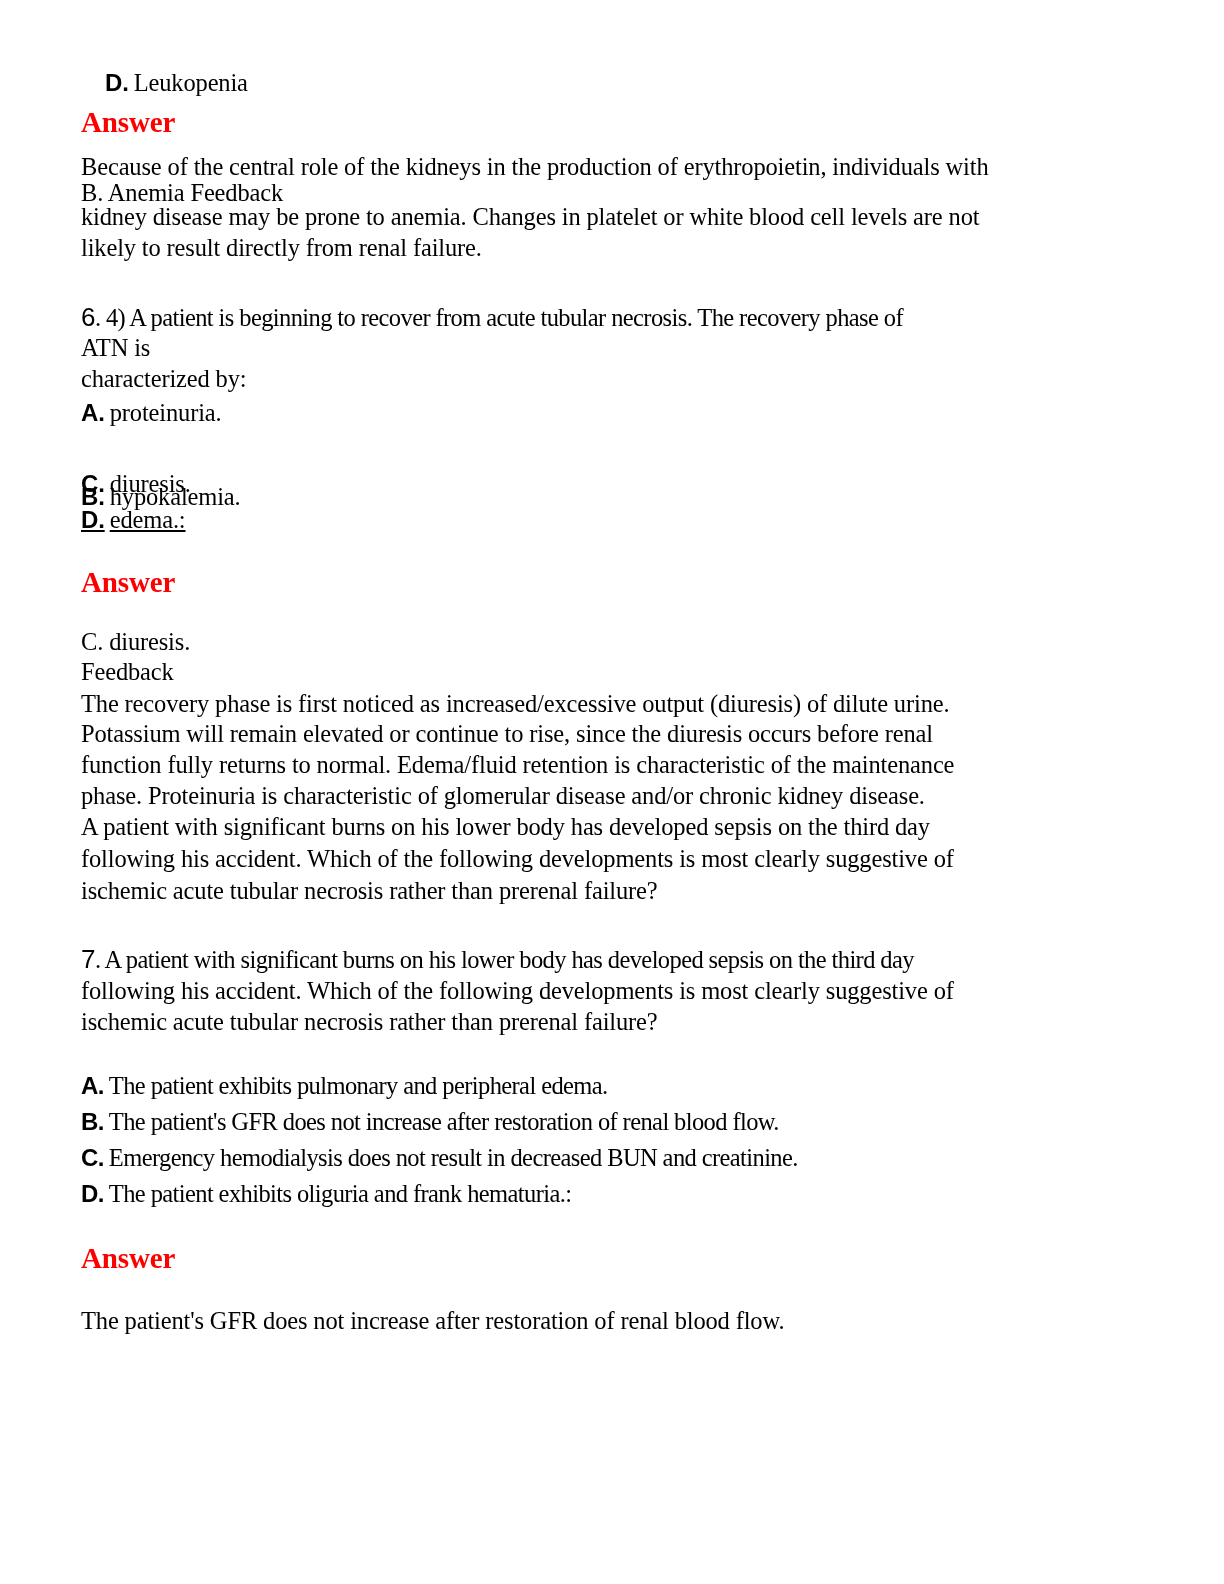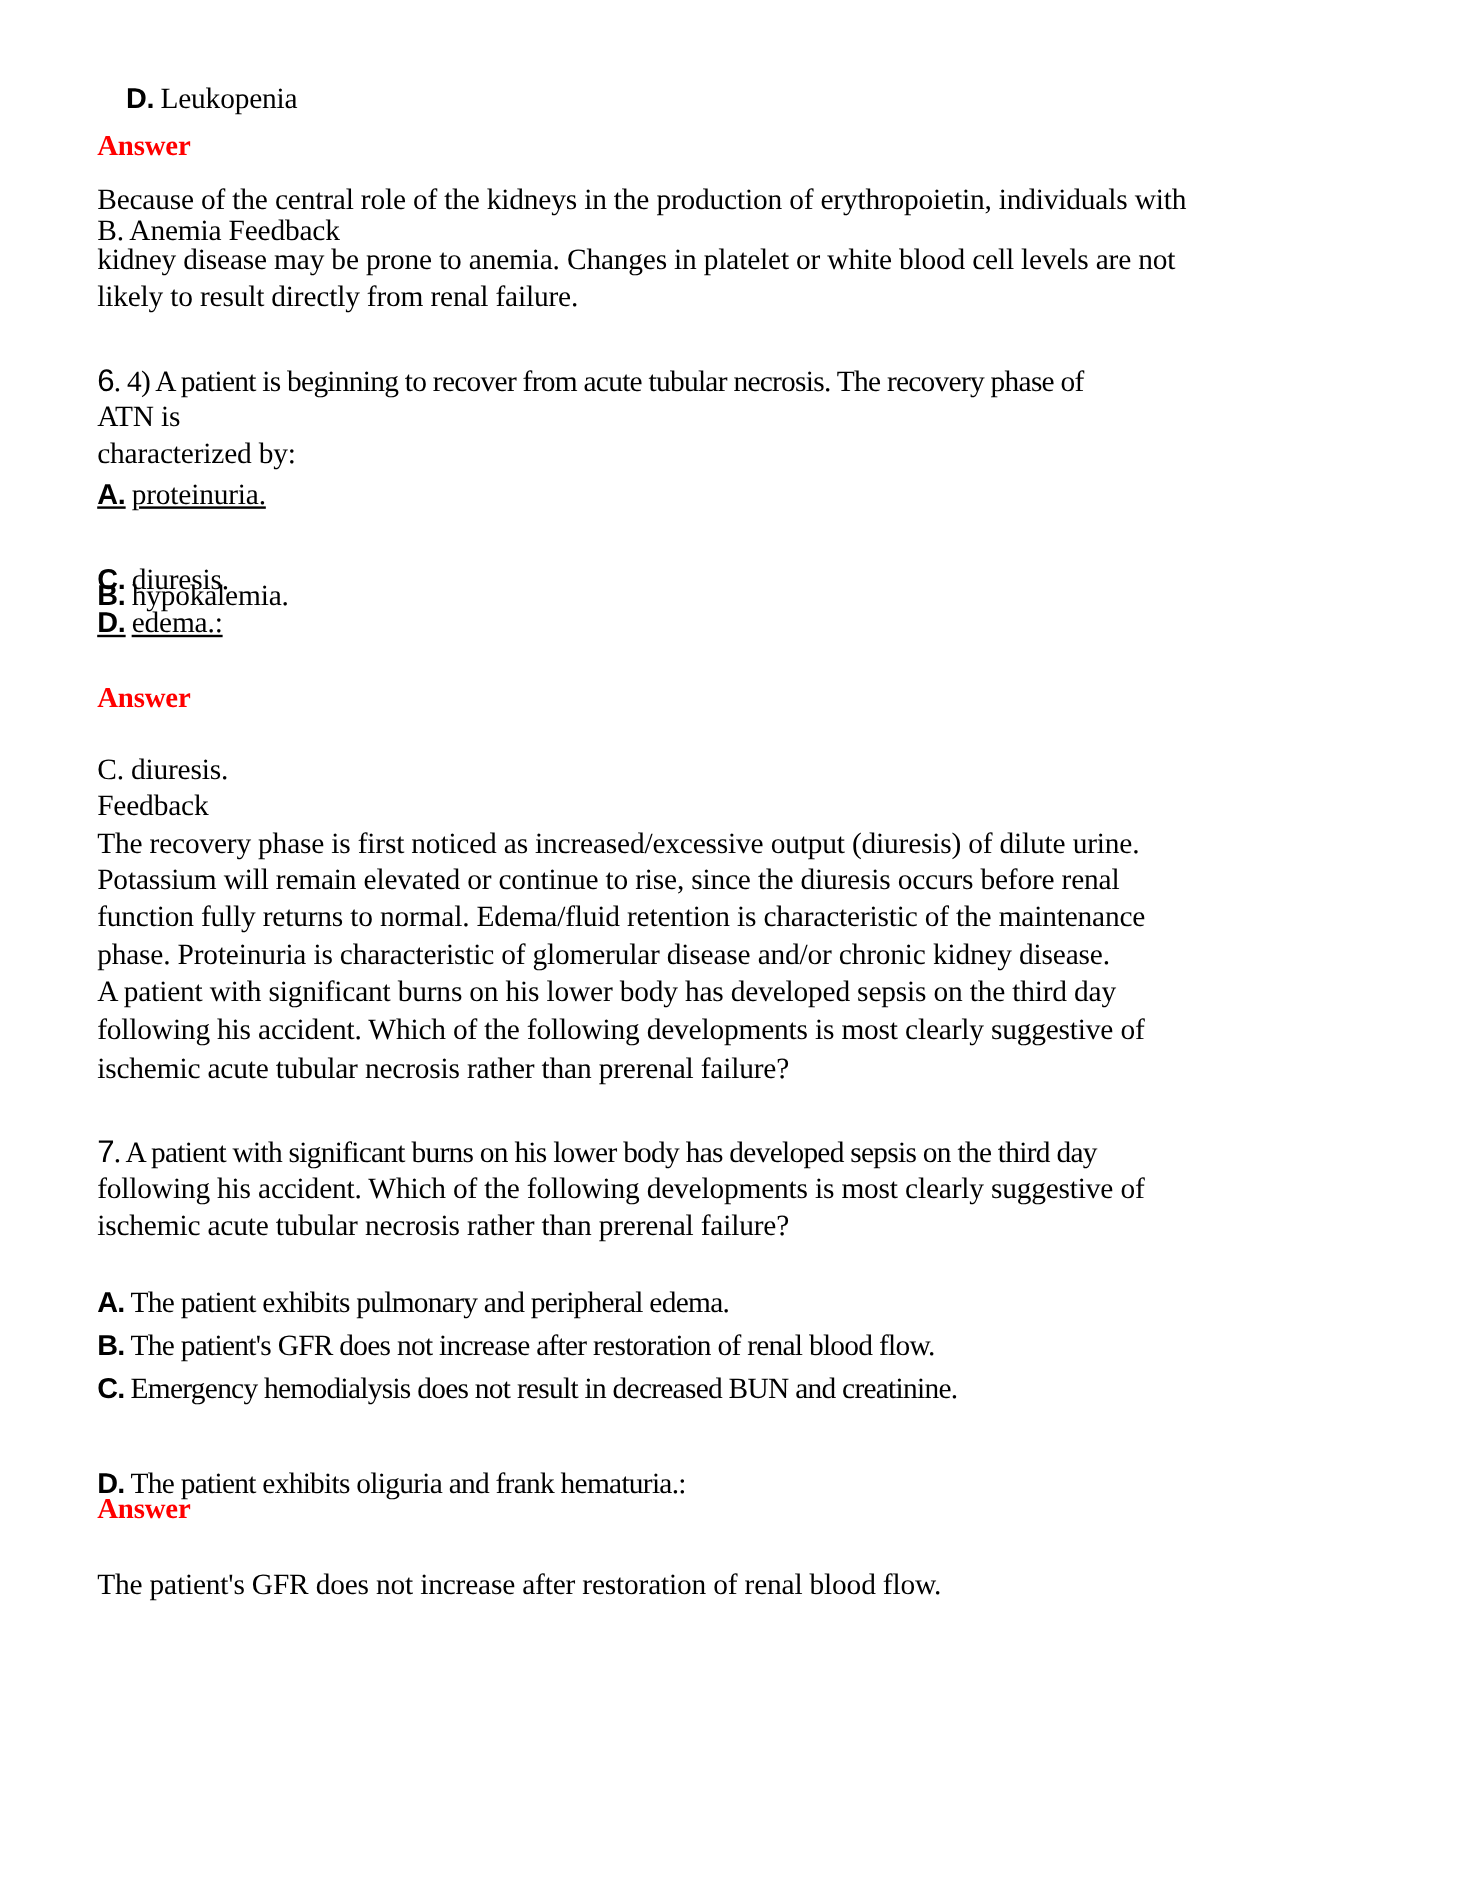--- a/index.html
+++ b/index.html
@@ -36,21 +36,21 @@
       margin-right: 5px;
     }
     .qnum {
       font-family: "Liberation Sans", "DejaVu Sans", sans-serif;
       font-weight: normal;
       font-size: 26px;
     }
     .answer-head {
       font-family: "Liberation Serif", "DejaVu Serif", serif;
       font-weight: bold;
-      font-size: 24px;
+      font-size: 29px;
       color: #ff0000;
     }
     .condensed {
       letter-spacing: -0.6px;
     }
   </style>
 </head>
 <body>
 
 <div class="page">
@@ -63,21 +63,21 @@
   <div class="line" style="top:152px;">Because of the central role of the kidneys in the production of erythropoietin, individuals with</div>
   <div class="line" style="top:202px;">kidney disease may be prone to anemia. Changes in platelet or white blood cell levels are not</div>
   <div class="line" style="top:233px;">likely to result directly from renal failure.</div>
 
   <div class="line condensed" style="top:302px;">
     <span class="qnum">6</span><span>. 4) A patient is beginning to recover from acute tubular necrosis. The recovery phase of</span>
   </div>
   <div class="line" style="top:333px;">ATN is</div>
   <div class="line" style="top:364px;">characterized by:</div>
 
-  <div class="line" style="top:398px;text-decoration:underline;">
+  <div class="line" style="top:398px;">
     <span class="opt-letter">A.</span><span>proteinuria.</span>
   </div>
   <div class="line" style="top:434px;margin-top:48px;">
     <span class="opt-letter">B.</span><span>hypokalemia.</span>
   </div>
   <div class="line" style="top:469px;">
     <span class="opt-letter">C.</span><span>diuresis.</span>
   </div>
   <div class="line" style="top:505px;text-decoration:underline;">
     <span class="opt-letter">D.</span><span>edema.:</span>
@@ -102,20 +102,20 @@
 
   <div class="line condensed" style="top:1071px;">
     <span class="opt-letter">A.</span><span>The patient exhibits pulmonary and peripheral edema.</span>
   </div>
   <div class="line condensed" style="top:1107px;">
     <span class="opt-letter">B.</span><span>The patient's GFR does not increase after restoration of renal blood flow.</span>
   </div>
   <div class="line condensed" style="top:1143px;">
     <span class="opt-letter">C.</span><span>Emergency hemodialysis does not result in decreased BUN and creatinine.</span>
   </div>
-  <div class="line condensed" style="top:1179px;margin-top:43px;">
+  <div class="line condensed" style="top:1179px;">
     <span class="opt-letter">D.</span><span>The patient exhibits oliguria and frank hematuria.:</span>
   </div>
 
   <div class="line answer-head" style="top:1243px;">Answer</div>
   <div class="line" style="top:1306px;">The patient's GFR does not increase after restoration of renal blood flow.</div>
 
 </div>
 
 </body></html>

